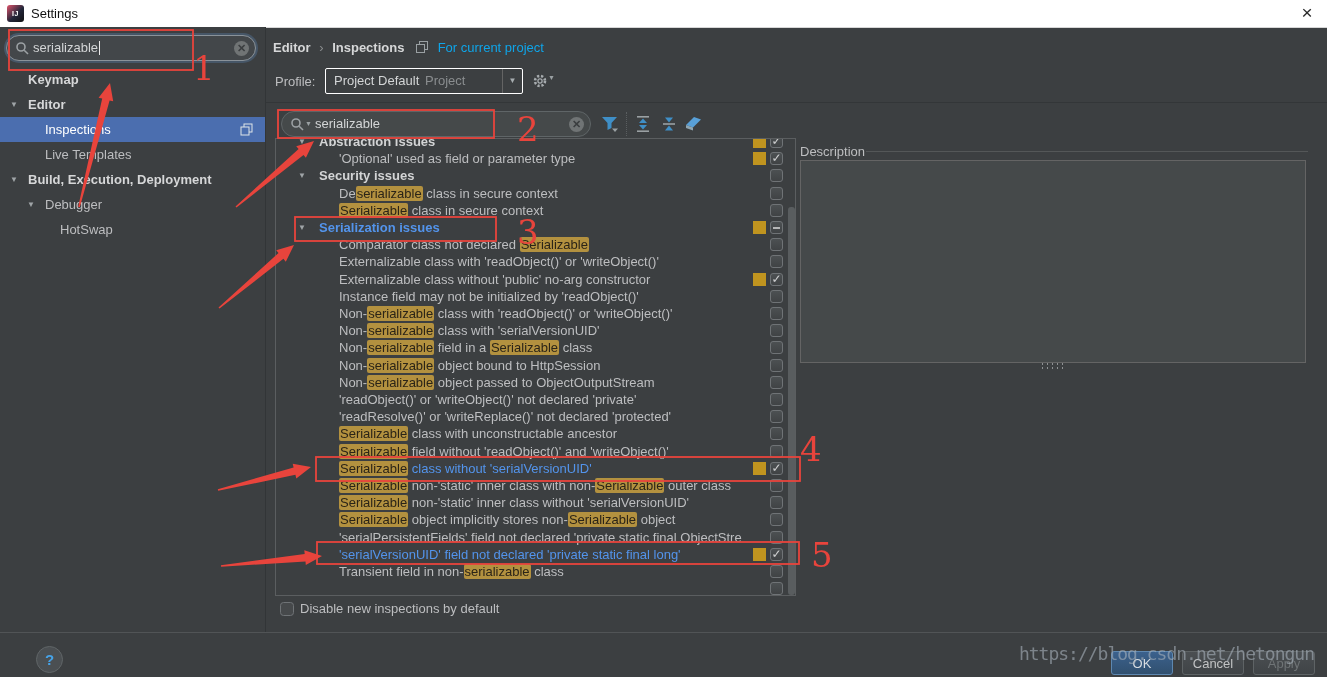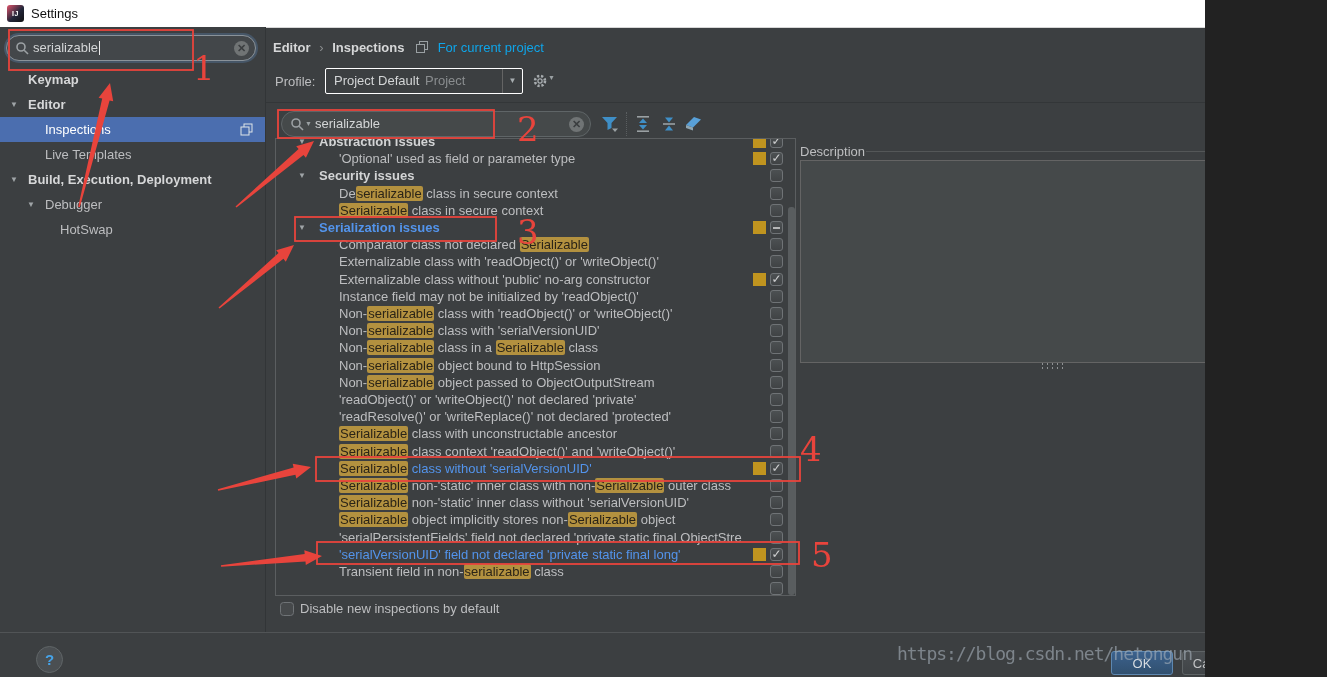--- a/index.html
+++ b/index.html
@@ -1,16 +1,16 @@
 <!DOCTYPE html>
 <html><head>
 <meta charset="utf-8">
 <style>
   html,body{margin:0;padding:0;background:#222;}
-  #app{position:relative;width:1205px;height:677px;overflow:hidden;
+  #app{position:relative;width:1327px;height:677px;overflow:hidden;
        font-family:"Liberation Sans",sans-serif;font-size:13px;color:#bdbec0;
        background:#3c3f41;user-select:none;}
   
   .titlebar{position:absolute;left:0;top:0;width:1327px;height:27px;background:#ffffff;border-bottom:1px solid #d7d7d7;}
   .logo{position:absolute;left:7px;top:5px;width:17px;height:17px;border-radius:3px;
         background:linear-gradient(135deg,#e0536b 0%,#23263a 55%,#111 100%);
         color:#fff;font-size:7px;font-weight:bold;line-height:17px;text-align:center;letter-spacing:.5px;}
   .title-text{position:absolute;left:31px;top:6px;color:#111;font-size:13px;}
   .close{position:absolute;right:8px;top:1px;width:24px;height:24px;color:#2b2b2b;font-size:19px;line-height:24px;text-align:center;cursor:pointer;}
   
@@ -252,21 +252,21 @@
       </div>
       <div class="trow" style="top: 166px;">
         <span class="ttext" style="left: 63px;"><span>Non-</span><span class="chip">serializable</span><span> class with 'readObject()' or 'writeObject()'</span></span>
         <span class="cb"></span>
       </div>
       <div class="trow" style="top: 183.2px;">
         <span class="ttext" style="left: 63px;"><span>Non-</span><span class="chip">serializable</span><span> class with 'serialVersionUID'</span></span>
         <span class="cb"></span>
       </div>
       <div class="trow" style="top: 200.4px;">
-        <span class="ttext" style="left: 63px;"><span>Non-</span><span class="chip">serializable</span><span> class in a </span><span class="chip">Serializable</span><span> class</span></span>
+        <span class="ttext" style="left: 63px;"><span>Non-</span><span class="chip">serializable</span><span> field in a </span><span class="chip">Serializable</span><span> class</span></span>
         <span class="cb"></span>
       </div>
       <div class="trow" style="top: 217.6px;">
         <span class="ttext" style="left: 63px;"><span>Non-</span><span class="chip">serializable</span><span> object bound to HttpSession</span></span>
         <span class="cb"></span>
       </div>
       <div class="trow" style="top: 234.8px;">
         <span class="ttext" style="left: 63px;"><span>Non-</span><span class="chip">serializable</span><span> object passed to ObjectOutputStream</span></span>
         <span class="cb"></span>
       </div>
@@ -276,21 +276,21 @@
       </div>
       <div class="trow" style="top: 269.2px;">
         <span class="ttext" style="left: 63px;"><span>'readResolve()' or 'writeReplace()' not declared 'protected'</span></span>
         <span class="cb"></span>
       </div>
       <div class="trow" style="top: 286.4px;">
         <span class="ttext" style="left: 63px;"><span class="chip">Serializable</span><span> class with unconstructable ancestor</span></span>
         <span class="cb"></span>
       </div>
       <div class="trow" style="top: 303.6px;">
-        <span class="ttext" style="left: 63px;"><span class="chip">Serializable</span><span> class context 'readObject()' and 'writeObject()'</span></span>
+        <span class="ttext" style="left: 63px;"><span class="chip">Serializable</span><span> field without 'readObject()' and 'writeObject()'</span></span>
         <span class="cb"></span>
       </div>
       <div class="trow blue" style="top: 320.8px;">
         <span class="ttext" style="left: 63px;"><span class="chip">Serializable</span><span> class without 'serialVersionUID'</span></span>
         <span class="sq"></span>
         <span class="cb">
           <span class="mk">✓</span>
         </span>
       </div>
       <div class="trow" style="top: 338px;">

